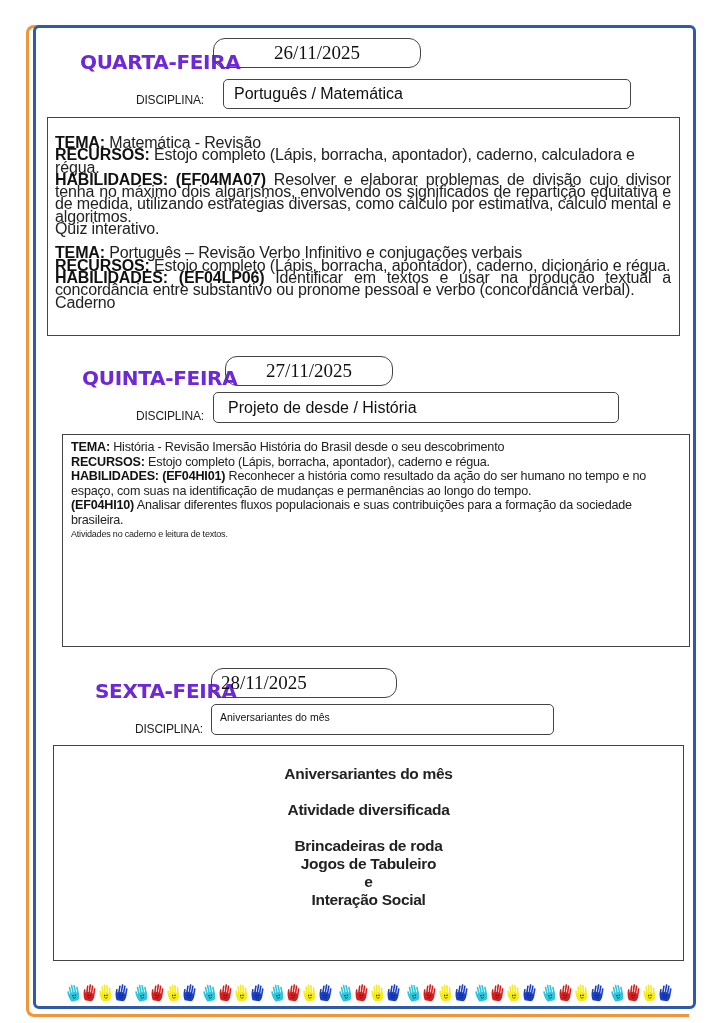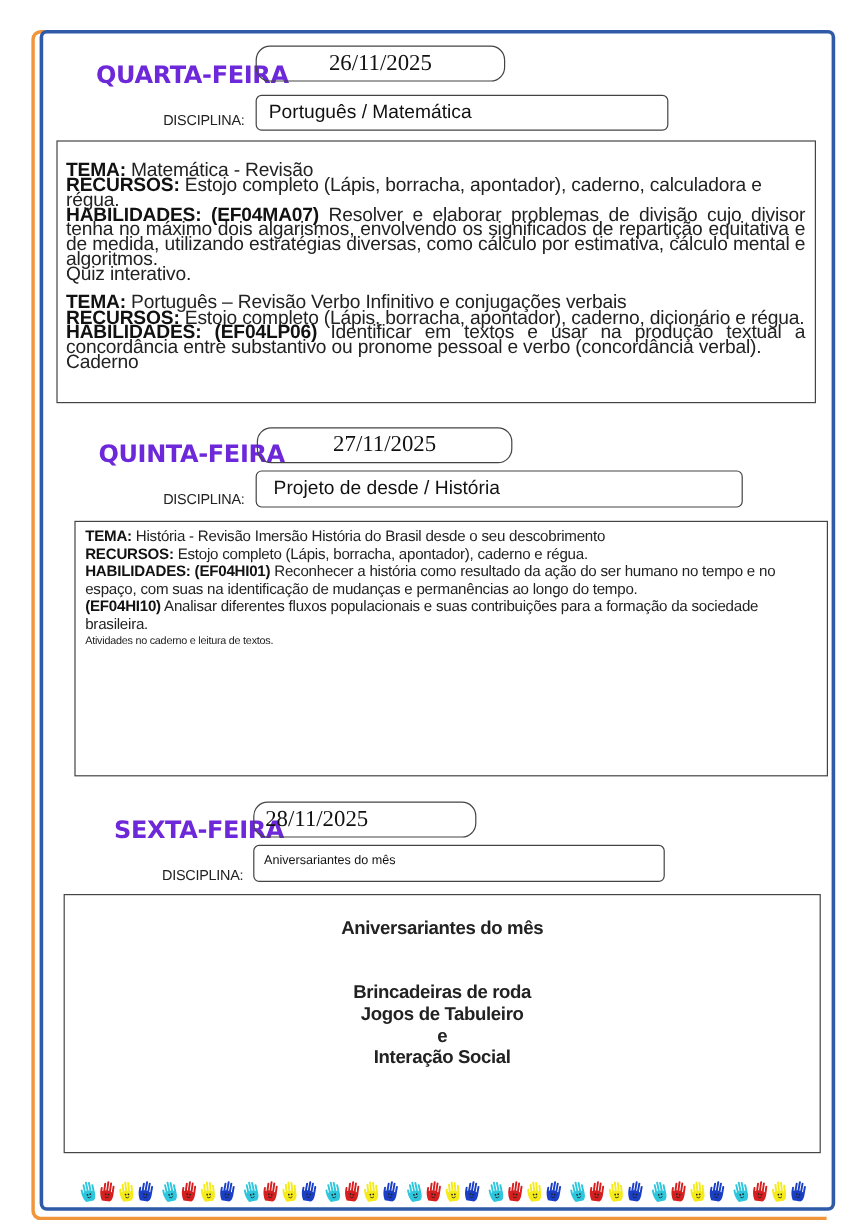--- a/index.html
+++ b/index.html
@@ -33,40 +33,40 @@
 </style>
 </head>
 <body>
 
 <div class="frame-orange"></div>
 <div class="frame-blue"></div>
 
 <div class="day-label" style="left:80px; top:50px;">QUARTA-FEIRA</div>
 <div class="date-box date-center" style="left:213px; top:38px; width:208px;">26/11/2025</div>
 <div class="disc-label" style="left:136px; top:93px;">DISCIPLINA:</div>
-<div class="disc-box" style="left:213px; top:79px; width:344px; height:30px; font-size:16px; line-height:28px;">Português / Matemática</div>
+<div class="disc-box" style="left:223px; top:79px; width:408px; height:30px; font-size:16px; line-height:28px;">Português / Matemática</div>
 
 <div class="content-box" style="left:47px; top:117px; width:633px; height:219px; padding:19px 8px 0 7px;">
   <div class="small-text">
     <p class="para"><b>TEMA:</b><span> Matemática   - Revisão</span></p>
     <p class="para"><b>RECURSOS:</b><span> Estojo completo (Lápis, borracha, apontador), caderno, calculadora e régua.</span></p>
     <p class="para" style="text-align:justify;"><b>HABILIDADES:</b><b> (EF04MA07)</b><span> Resolver e elaborar problemas de divisão cujo divisor tenha no máximo dois algarismos, envolvendo  os significados de repartição equitativa e de medida, utilizando estratégias diversas, como cálculo por estimativa, cálculo mental e algoritmos.</span></p>
     <p class="para">Quiz interativo.</p>
   </div>
   <div class="gap"></div>
   <div class="small-text">
     <p class="para"><b>TEMA:</b><span> Português – Revisão  Verbo Infinitivo  e conjugações verbais</span></p>
     <p class="para"><b>RECURSOS:</b><span> Estojo completo (Lápis, borracha, apontador), caderno, dicionário e régua.</span></p>
     <p class="para" style="text-align:justify;"><b>HABILIDADES:</b><b> (EF04LP06)</b><span> Identificar em textos e usar na produção textual a concordância entre substantivo ou pronome  pessoal e verbo  (concordância verbal).</span></p>
     <p class="para">Caderno</p>
   </div>
 </div>
 
 <div class="day-label" style="left:82px; top:366px;">QUINTA-FEIRA</div>
-<div class="date-box date-center" style="left:214px; top:356px; width:213px;">27/11/2025</div>
+<div class="date-box date-center" style="left:225px; top:356px; width:168px;">27/11/2025</div>
 <div class="disc-label" style="left:136px; top:409px;">DISCIPLINA:</div>
 <div class="disc-box" style="left:213px; top:392px; width:406px; height:31px; font-size:16px; line-height:29px; padding-left:14px;">Projeto de desde / História</div>
 
 <div class="content-box" style="left:62px; top:434px; width:628px; height:213px; padding:5px 14px 0 8px;">
   <div class="mid-text">
     <p class="para"><b>TEMA:</b><span> História - Revisão Imersão História do Brasil desde o seu descobrimento</span></p>
     <p class="para"><b>RECURSOS:</b><span> Estojo completo (Lápis, borracha, apontador), caderno e régua.</span></p>
     <p class="para"><b>HABILIDADES:</b><b> (EF04HI01)</b><span> Reconhecer a história como resultado da ação do ser humano no tempo e no espaço, com suas na identificação de mudanças e permanências ao longo do tempo.</span></p>
     <p class="para"><b>(EF04HI10)</b><span> Analisar diferentes fluxos populacionais e suas contribuições para a formação da sociedade brasileira.</span></p>
     <p class="para tiny">Atividades no caderno e leitura de textos.</p>
@@ -75,20 +75,21 @@
 
 <div class="day-label" style="left:95px; top:679px;">SEXTA-FEIRA</div>
 <div class="date-box" style="left:211px; top:668px; width:186px; padding-left:9px;">28/11/2025</div>
 <div class="disc-label" style="left:135px; top:722px;">DISCIPLINA:</div>
 <div class="disc-box" style="left:211px; top:704px; width:343px; height:31px; font-size:10.5px; line-height:24px; padding-left:8px;">Aniversariantes  do mês</div>
 
 <div class="content-box" style="left:53px; top:745px; width:631px; height:216px; padding-top:19px;">
   <div class="friday-center">
     <div class="line">Aniversariantes do mês</div>
     <div class="spacer"></div>
+    <div class="line">Atividade diversificada</div>
     <div class="spacer"></div>
     <div class="line">Brincadeiras de roda</div>
     <div class="line">Jogos de Tabuleiro</div>
     <div class="line">e</div>
     <div class="line">Interação Social</div>
   </div>
 </div>
 
 <div class="hands-row" id="hands-row">
     <div class="hand-group">

